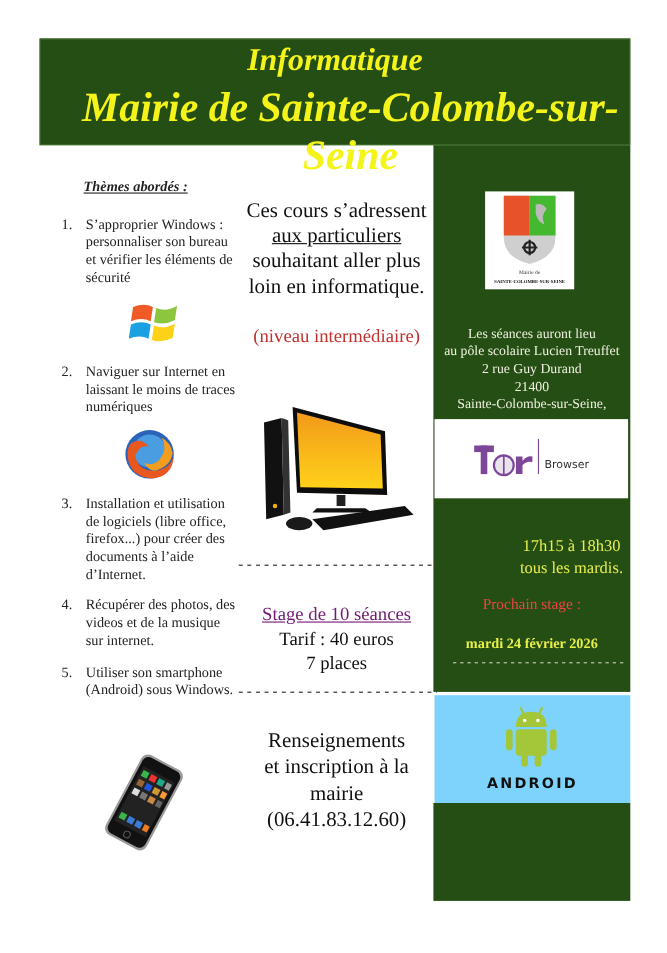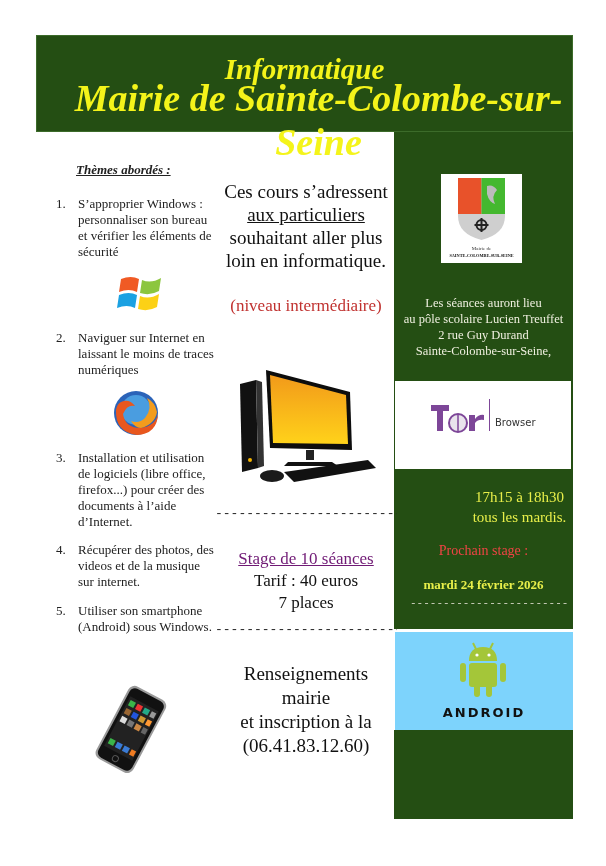--- a/index.html
+++ b/index.html
@@ -1,21 +1,21 @@
 <!DOCTYPE html>
 <html><head>
 <meta charset="utf-8">
 <style>
   html, body { margin:0; padding:0; }
   body { width:606px; height:866px; background:#ffffff; position:relative; overflow:hidden;
          font-family:"Liberation Serif", "DejaVu Serif", serif; color:#222; }
   .abs { position:absolute; }
   .header { left:36px; top:35px; width:537px; height:97px; background:#244e13; border:1px solid #3c6b2a; box-sizing:border-box; }
   .header .t { position:absolute; left:0; right:0; text-align:center; color:#f4f41a; font-style:italic; font-weight:bold; }
-  .header .t1 { top:17px; font-size:29px; }
+  .header .t1 { top:3px; font-size:29px; }
   .header .t2 { top:40px; font-size:38px;padding-left:28px; }
 
   .green-right { left:394px; top:132px; width:179px; height:497px; background:#244e13; }
   .green-bottom { left:394px; top:730px; width:179px; height:89px; background:#244e13; }
 
   .themes-title { left:76px; top:162px; font-size:13px; font-weight:bold; font-style:italic; text-decoration:underline; color:#222; }
   .list-item { left:56px; width:160px; font-size:13px; line-height:16px; color:#222; }
   .list-item .num { position:absolute; left:0; top:0; }
   .list-item .txt { position:absolute; left:22px; top:0; width:140px; }
 
@@ -24,21 +24,21 @@
   .intro u { text-decoration:underline; }
   .level { top:296px; font-size:17px; color:#c0312f; }
   .dash { font-family:"Liberation Mono", monospace; font-size:13px; letter-spacing:0px; color:#222; overflow:hidden; white-space:nowrap; }
   .stage { top:548px; font-size:17px; line-height:22px; color:#111; }
   .stage .red { color:#701a75; text-decoration:underline; }
   .contact { top:662px; font-size:19px; line-height:24px; color:#111; }
 
   .logo-box { left:441px; top:174px; width:81px; height:89px; background:#fff; }
   .info { left:394px; width:179px; text-align:center; color:#f0f0e0; }
   .addr { top:295px; font-size:12.5px; line-height:16px; }
-  .tor-box { left:395px; top:381px; width:176px; height:88px; background:#fff; }
+  .tor-box { left:395px; top:381px; width:176px; height:72px; background:#fff; }
   .hours { top:487px; font-size:15px; line-height:20px; color:#e8ef4a;padding-left:36px; }
   .next-label { top:543px; font-size:14px; color:#ef4444; }
   .next-date { top:577px; font-size:13px; font-weight:bold; color:#e8ef4a; }
   .dash-green { left:410px; top:597px; width:160px; color:#d9d9c9; font-size:11px; }
   .android-box { left:395px; top:632px; width:178px; height:98px; background:#7dd3fc; }
 </style>
 </head>
 <body>
 
 <div class="abs header">
@@ -152,42 +152,43 @@
 <div class="abs center dash" style="top:506px;">------------------------</div>
 <div class="abs center stage">
   <div class="red">Stage de 10 séances</div>
   <div>Tarif : 40 euros</div>
   <div>7 places</div>
 </div>
 <div class="abs center dash" style="top:622px;">------------------------</div>
 
 <div class="abs center contact">
   <div>Renseignements</div>
+  <div>et inscription à la</div>
   <div>mairie</div>
-  <div>et inscription à la</div>
   <div>(06.41.83.12.60)</div>
 </div>
 
 <div class="abs logo-box">
   <svg width="81" height="70" viewBox="0 0 81 70">
     <path d="M17 4 L64 4 L64 42 Q64 60 40.5 66 Q17 60 17 42 Z" fill="#cfcfcf"></path>
     <path d="M17 4 L40.5 4 L40.5 40 L17 40 Z" fill="#e8522a"></path>
     <path d="M40.5 4 L64 4 L64 40 L40.5 40 Z" fill="#44b82f"></path>
     <path d="M46 12 Q52 10 56 16 Q50 22 54 30 Q48 28 46 20 Z" fill="#bbb"></path>
     <circle cx="40.5" cy="51" r="5" fill="none" stroke="#222" stroke-width="2"></circle>
     <path d="M40.5 44 L40.5 58 M33.5 51 L47.5 51" stroke="#222" stroke-width="2"></path>
   </svg>
   <div class="abs" style="left:0;width:81px;top:72px;text-align:center;font-size:5px;color:#333;">Mairie de</div>
   <div class="abs" style="left:0;width:81px;top:79px;text-align:center;font-size:4.3px;font-weight:bold;color:#111;">SAINTE-COLOMBE-SUR-SEINE</div>
 </div>
 
 <div class="abs info addr">
   <div>Les séances auront lieu</div>
   <div>au pôle scolaire Lucien Treuffet</div>
   <div>2 rue Guy Durand</div>
+  <div>21400</div>
   <div>Sainte-Colombe-sur-Seine,</div>
 </div>
 
 <div class="abs tor-box">
   <svg class="abs" style="left:36px;top:20px;" width="60" height="34" viewBox="0 0 60 34">
     <rect x="0" y="4" width="18" height="6" fill="#7d4698"></rect>
     <rect x="6" y="4" width="6" height="26" fill="#7d4698"></rect>
     <ellipse cx="27" cy="22" rx="9" ry="9" fill="#e9e4ec" stroke="#7d4698" stroke-width="2"></ellipse>
     <path d="M27 13 L27 30" stroke="#7d4698" stroke-width="1.5"></path>
     <path d="M38 14 L44 14 L44 30 L38 30 Z M44 18 Q48 13 53 14 L53 19 Q47 18 44 22" fill="#7d4698"></path>

